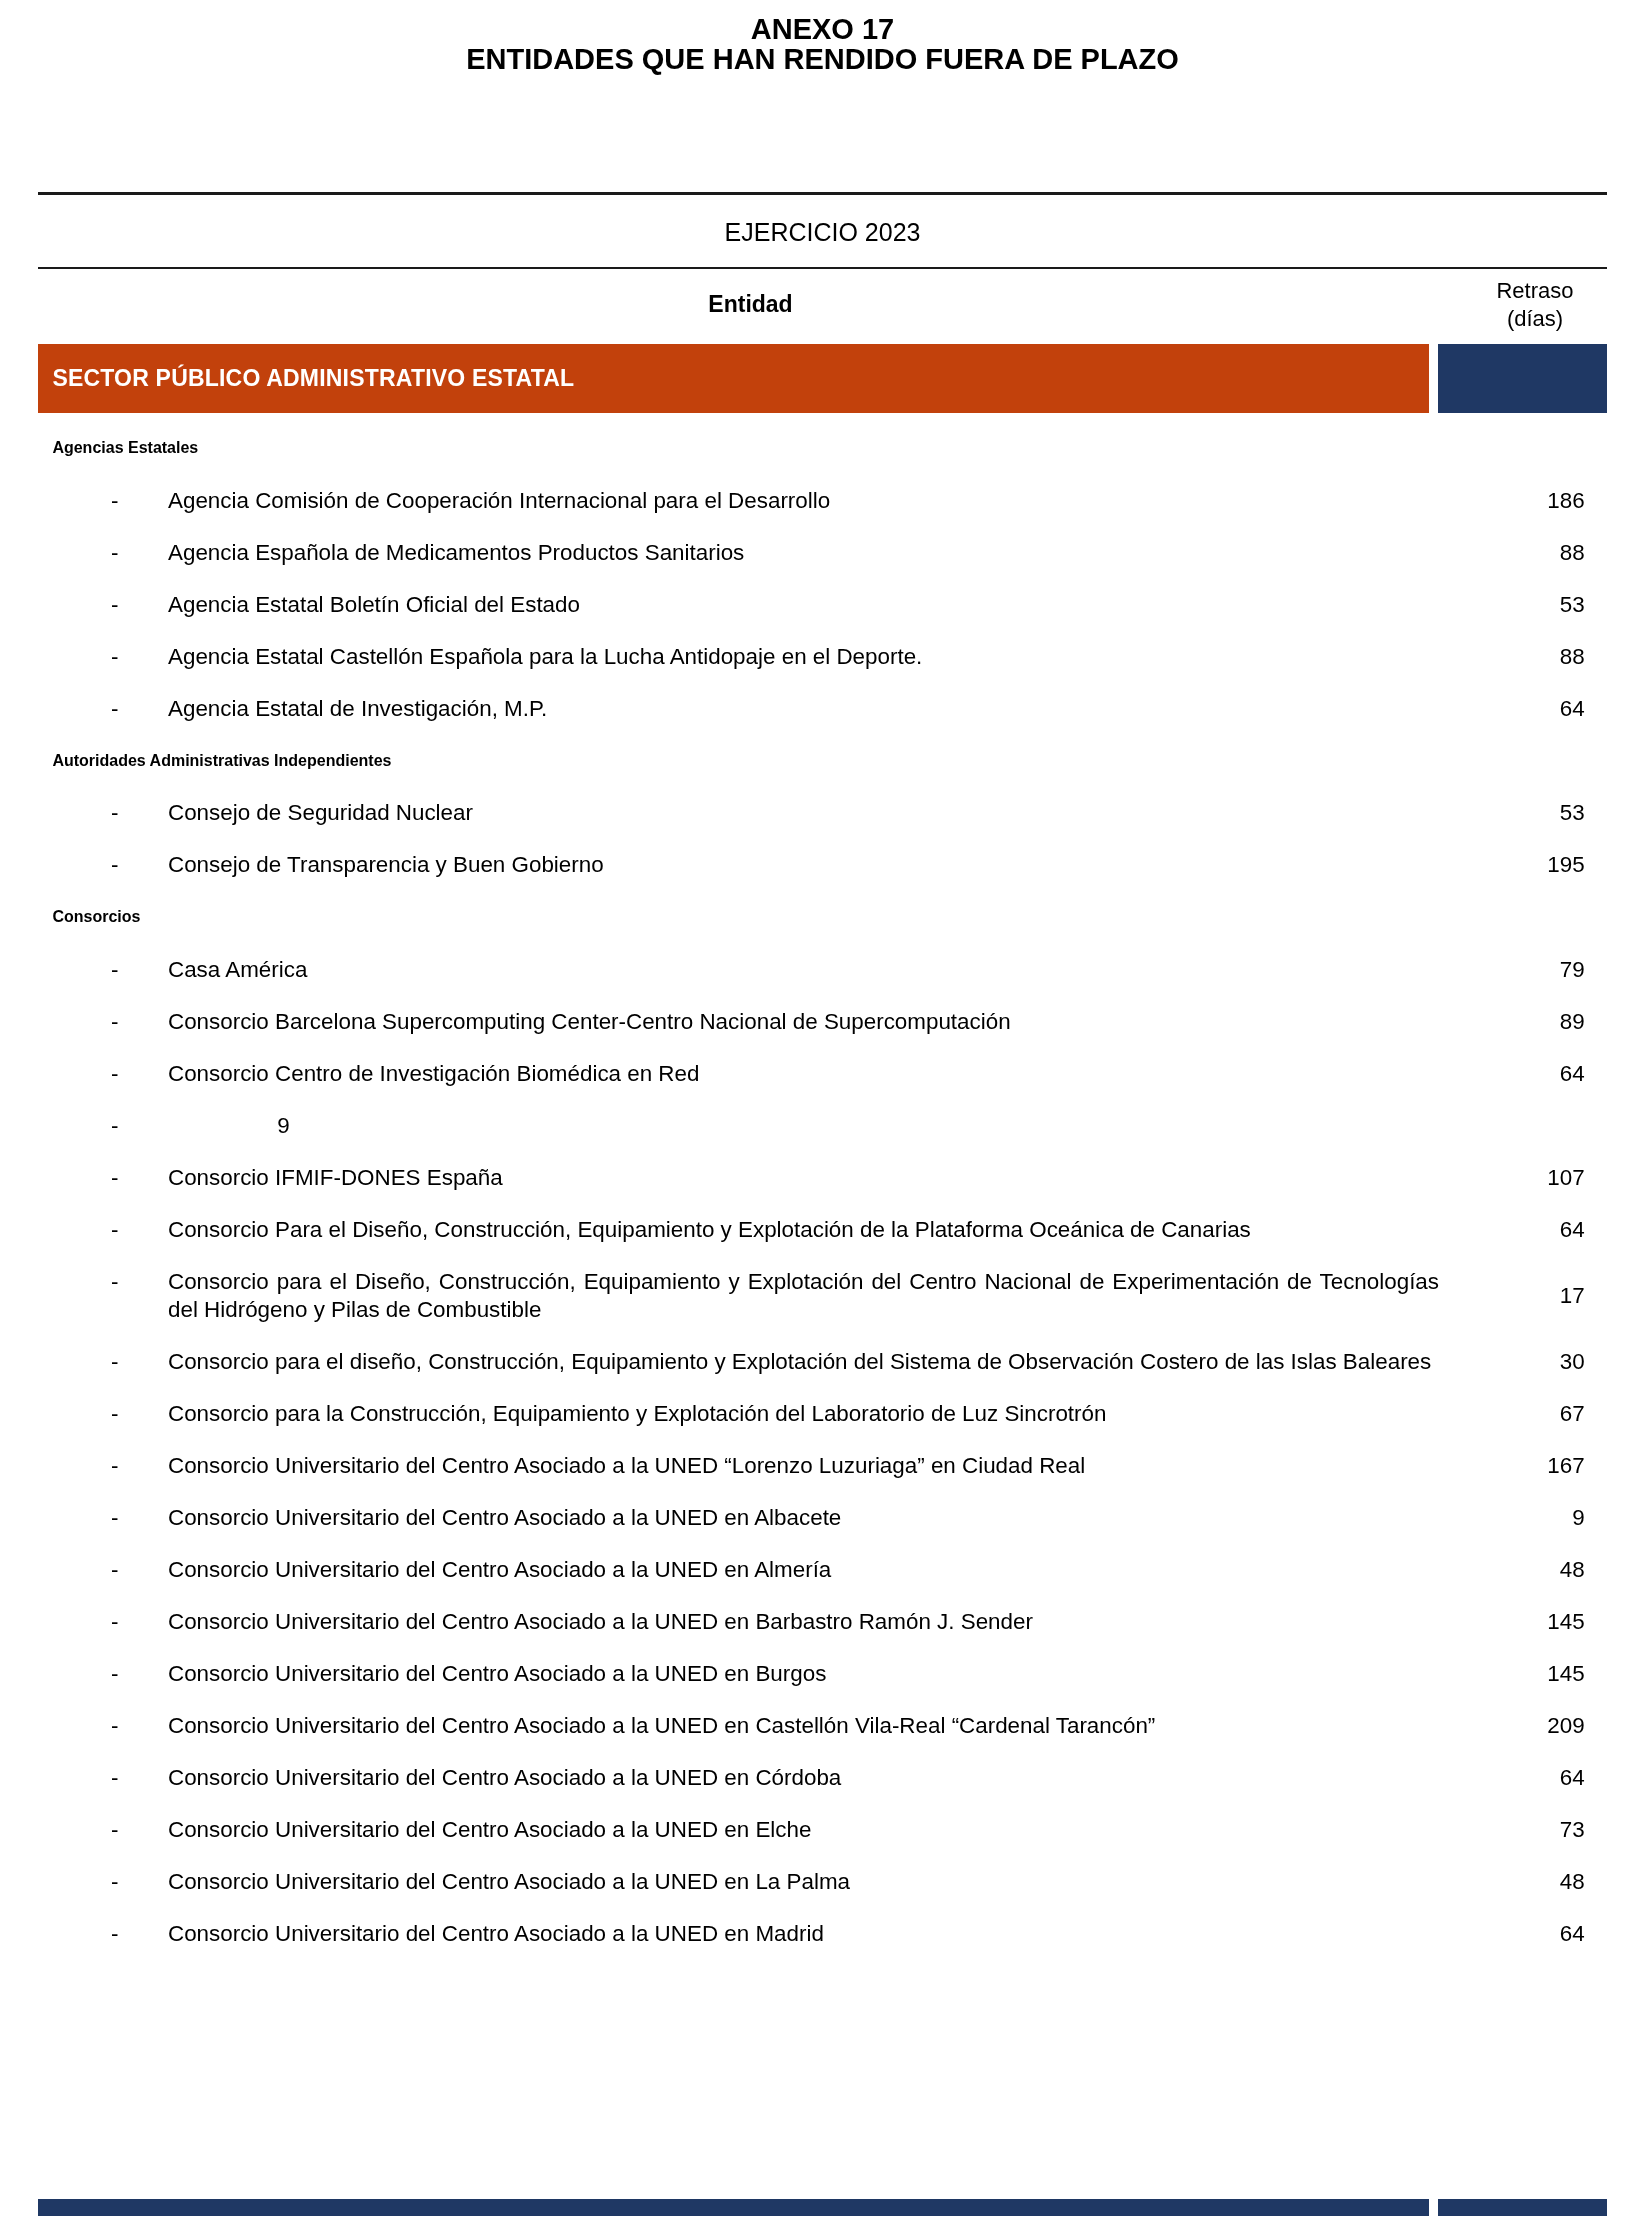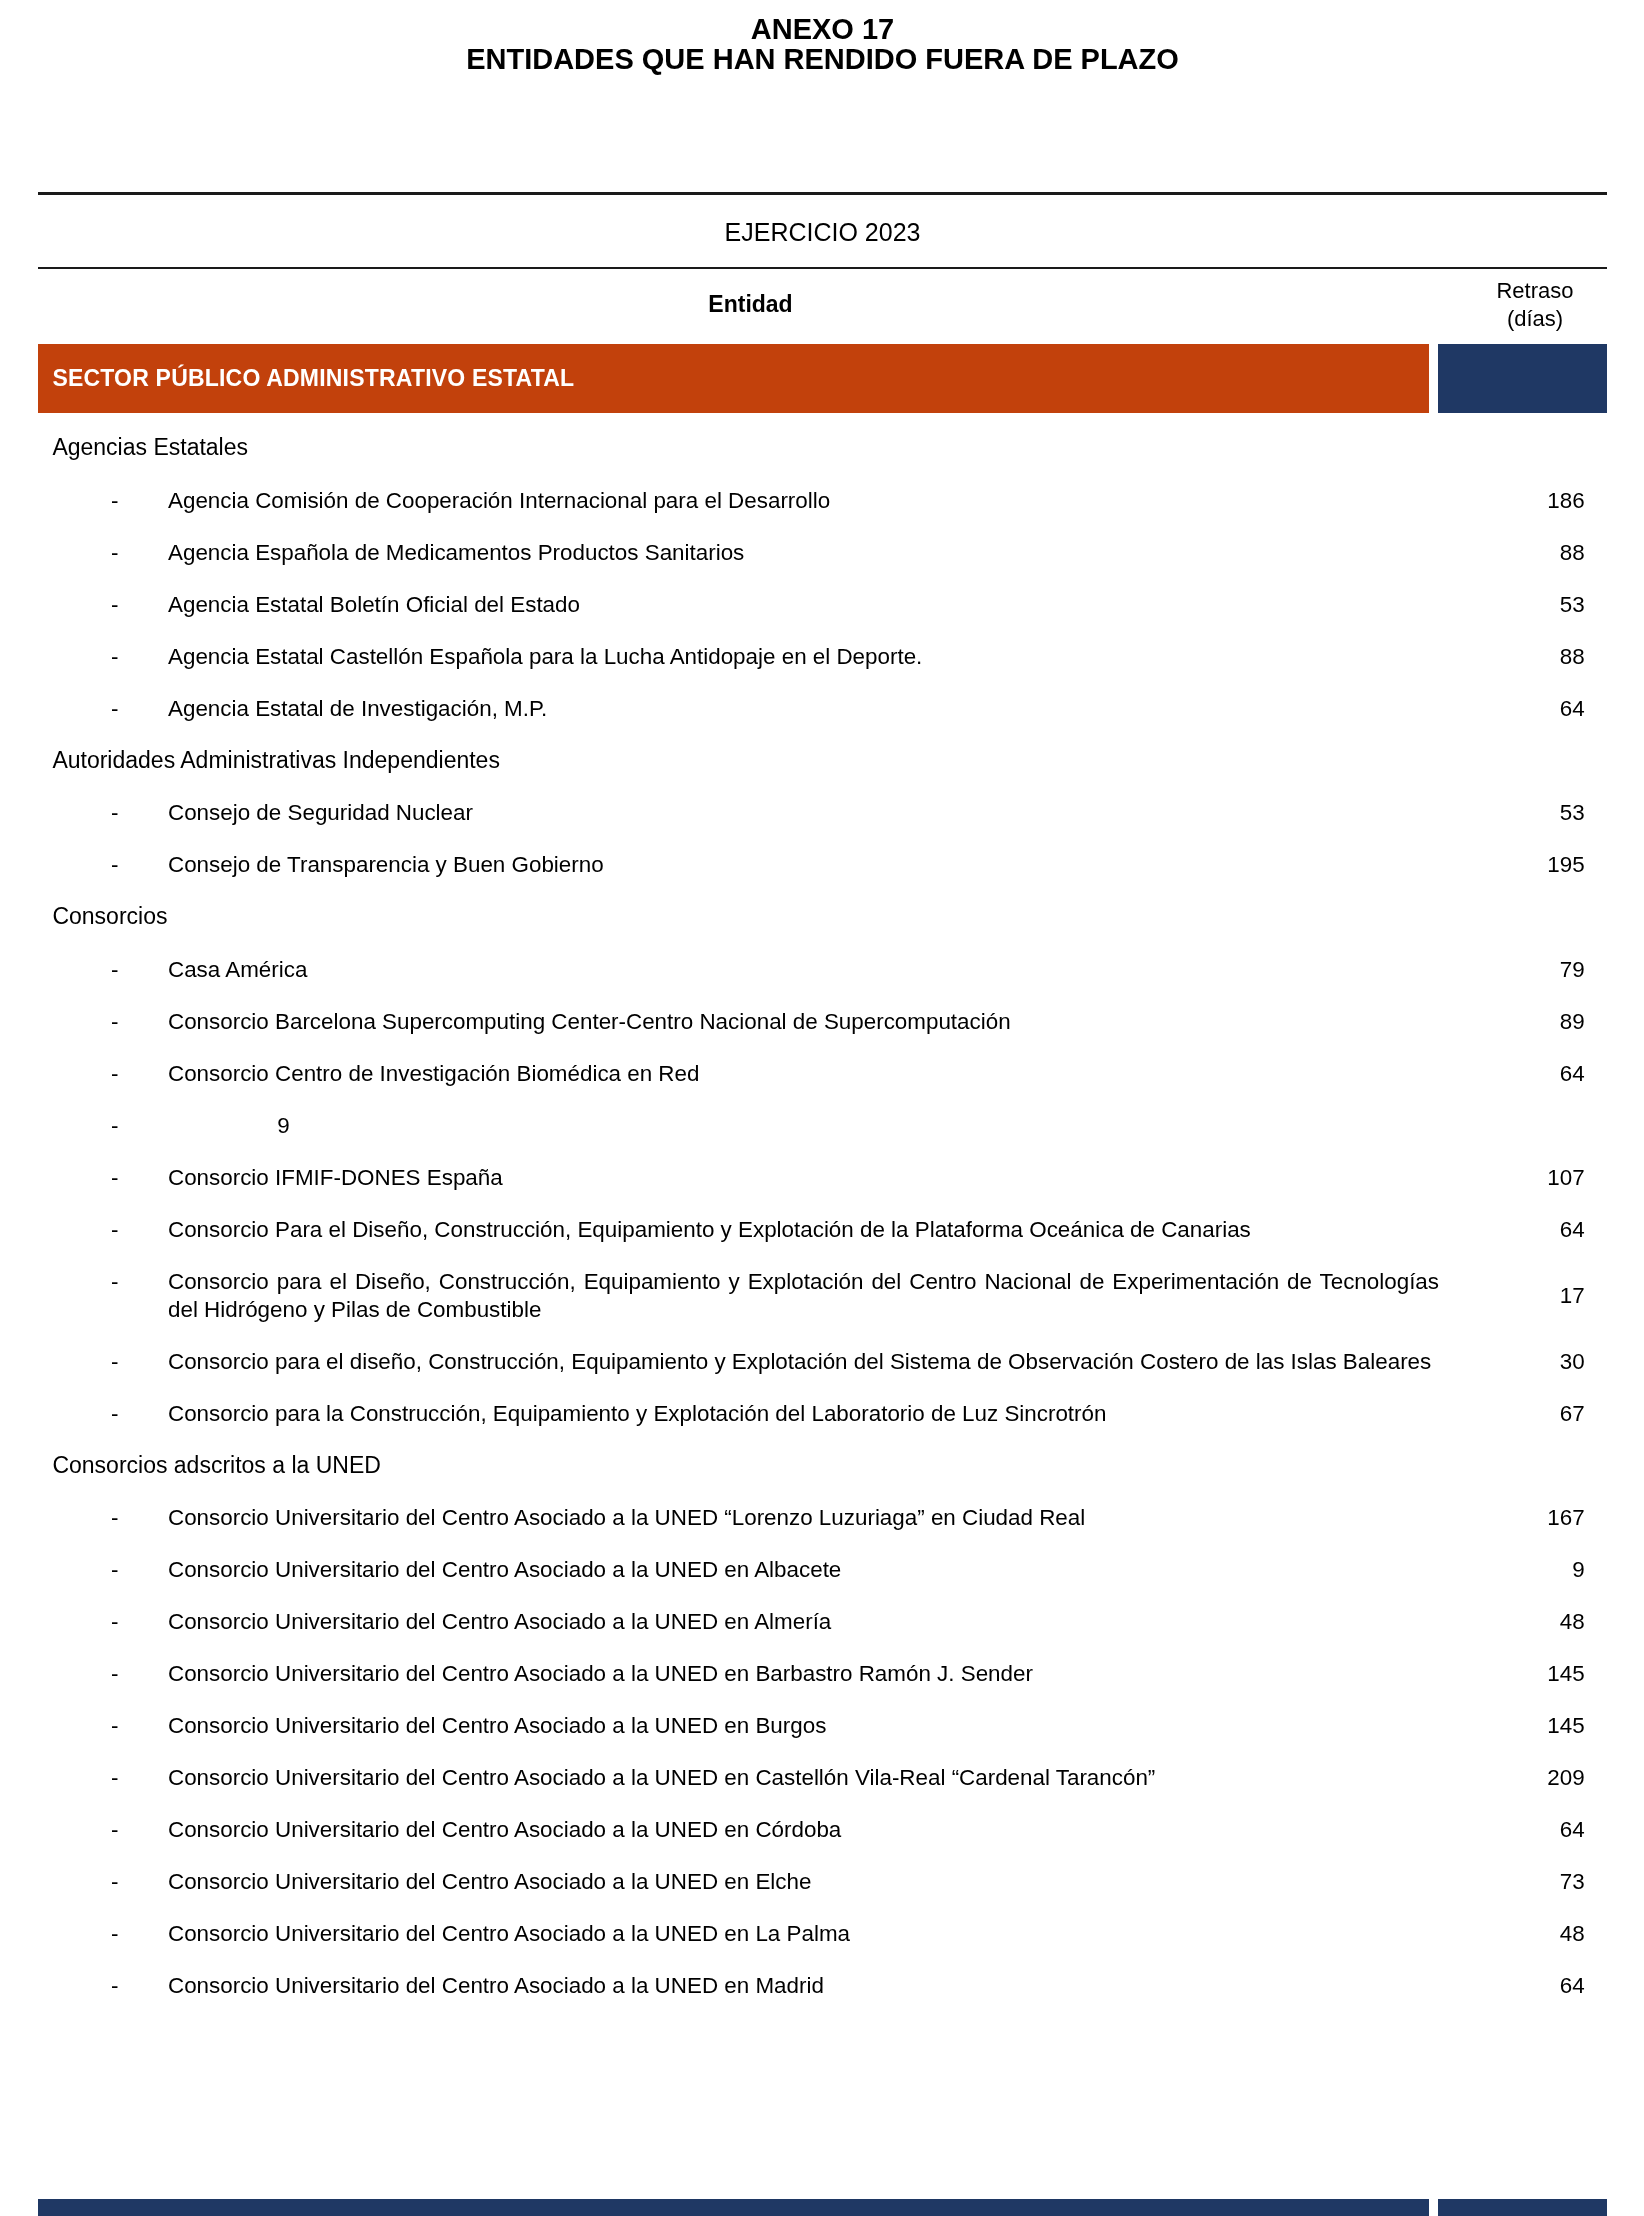--- a/index.html
+++ b/index.html
@@ -76,22 +76,22 @@
     color: #ffffff;
     font-weight: bold;
     font-size: 23px;
     padding-left: 14.4px;
     letter-spacing: 0.2px;
   }
 
   .groups { margin-top: 4.8px; }
 
   .group-heading {
-    font-weight: normal;
-    font-size: 23px;
+    font-weight: bold;
+    font-size: 16px;
     line-height: 27px;
     margin: 21px 0 25.5px 14.4px;
   }
 
   .row {
     display: flex;
     font-size: 22.4px;
     line-height: 28px;
     margin-bottom: 24px;
   }
@@ -232,21 +232,20 @@
       <div class="row">
         <span class="dash">-</span>
         <span class="entity">Consorcio para el diseño, Construcción, Equipamiento y Explotación del Sistema de Observación Costero de las Islas Baleares</span>
         <span class="days">30</span>
       </div>
       <div class="row">
         <span class="dash">-</span>
         <span class="entity">Consorcio para la Construcción, Equipamiento y Explotación del Laboratorio de Luz Sincrotrón</span>
         <span class="days">67</span>
       </div>
-      <div class="group-heading">Consorcios adscritos a la UNED</div>
       <div class="row">
         <span class="dash">-</span>
         <span class="entity">Consorcio Universitario del Centro Asociado a la UNED “Lorenzo Luzuriaga” en Ciudad Real</span>
         <span class="days">167</span>
       </div>
       <div class="row">
         <span class="dash">-</span>
         <span class="entity">Consorcio Universitario del Centro Asociado a la UNED en Albacete</span>
         <span class="days">9</span>
       </div>

